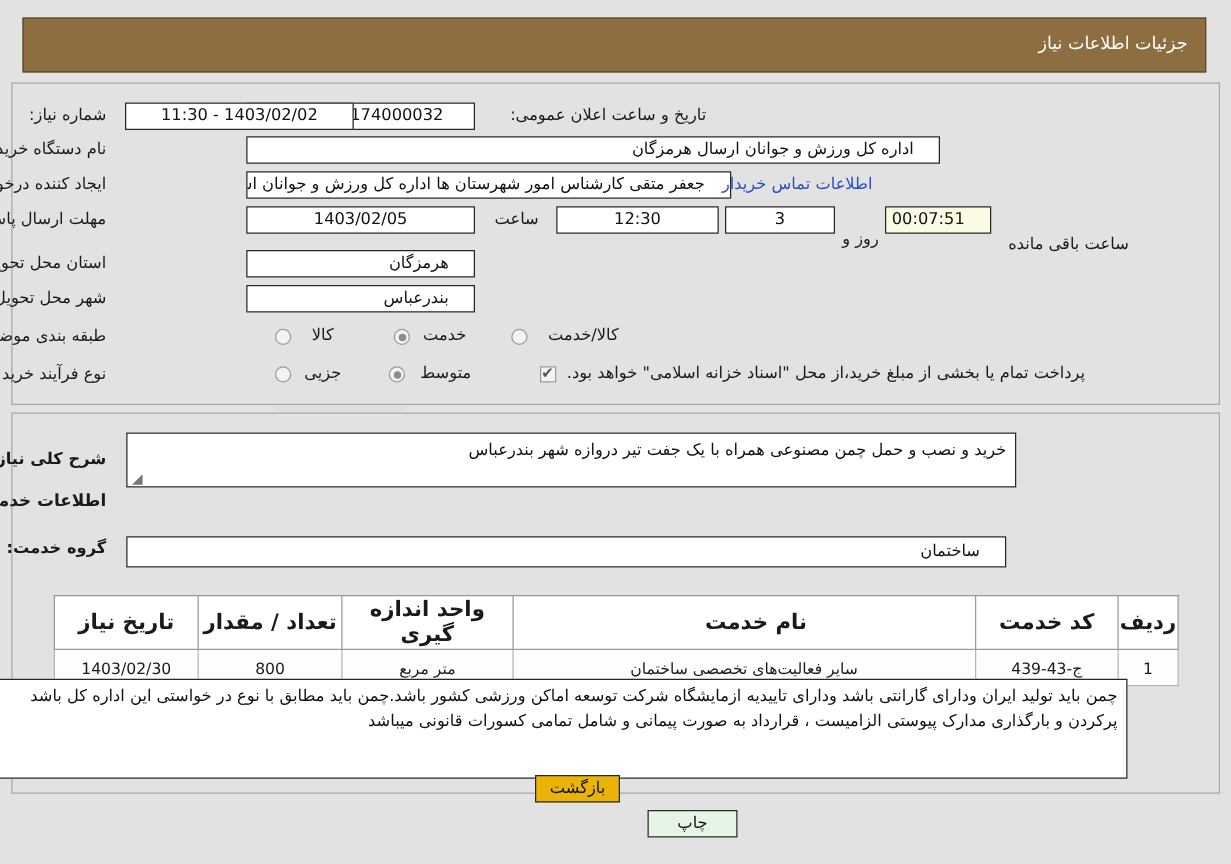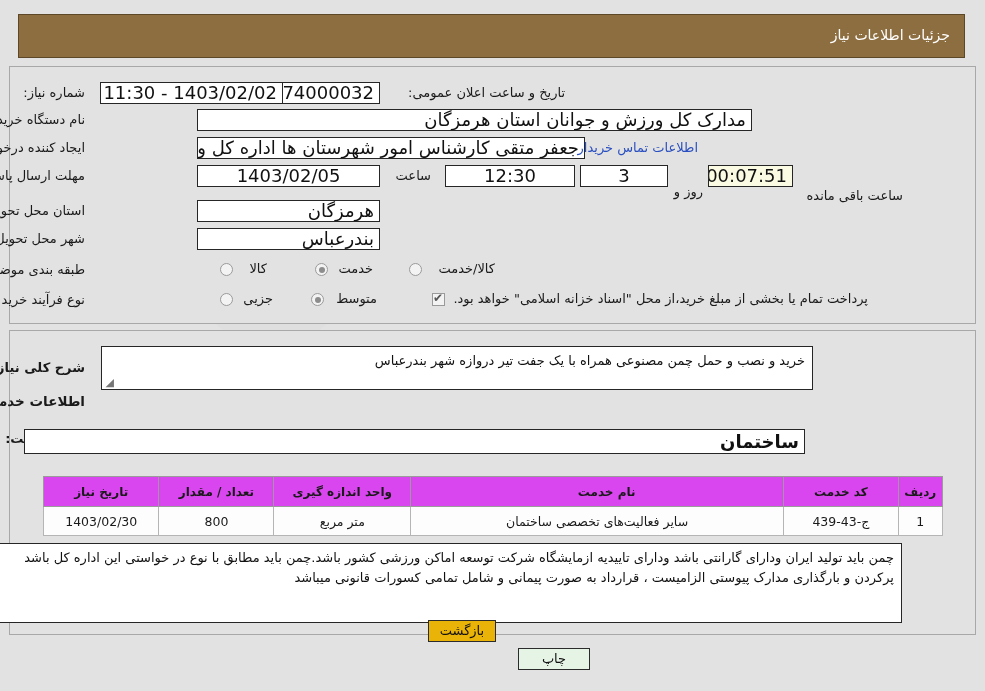--- a/index.html
+++ b/index.html
@@ -106,23 +106,23 @@
     white-space: nowrap;
     z-index: 3;
   }
   .lbl-b { font-weight: bold; }
 
   .fld {
     position: absolute;
     box-sizing: border-box;
     background: #ffffff;
     border: 1px solid #262626;
-    font-size: 18px;
+    font-size: 13px;
     color: #111;
-    padding: 0 5px;
+    padding: 0 20px;
     line-height: 20px;
     height: 22px;
     overflow: hidden;
     white-space: nowrap;
     z-index: 3;
     text-align: right;
   }
   .fld.center { text-align: center; }
   .fld.timer  { background: #fbfbe4; text-align: center; }
 
@@ -193,27 +193,27 @@
 
   table.grid {
     position: absolute;
     left: 43px; top: 476px;
     width: 900px;
     border-collapse: collapse;
     z-index: 3;
     font-size: 12px;
   }
   table.grid th {
-    background: #d946ef;
+    background: #ffffff;
     border: 1px solid #9b9b9b;
     color: #1a1a1a;
     font-weight: bold;
     height: 27px;
     text-align: center;
-    font-size: 12px;
+    font-size: 17px;
   }
   table.grid td {
     background: #fdfdfd;
     border: 1px solid #b5b5b5;
     height: 26px;
     text-align: center;
     color: #1a1a1a;
     font-size: 12.5px;
   }
 
@@ -253,21 +253,21 @@
 
   <div class="panel" id="panel-top"></div>
 
   <div class="lbl" style="right:900px; top:85px;">شماره نیاز:</div>
   <div class="fld center" style="right:605px; top:82px; width:183px;">1103000174000032</div>
   <div class="lbl" style="right:420px; top:85px;">تاریخ و ساعت اعلان عمومی:</div>
 
   <div class="fld center" style="left:100px; top:82px; width:183px;">1403/02/02 - 11:30</div>
 
   <div class="lbl" style="right:900px; top:112px;">نام دستگاه خریدار:</div>
-  <div class="fld" style="right:233px; top:109px; width:555px;">مدارک کل ورزش و جوانان استان هرمزگان</div>
+  <div class="fld" style="right:233px; top:109px; width:555px;">اداره کل ورزش و جوانان ارسال هرمزگان</div>
 
   <div class="lbl" style="right:900px; top:140px;">ایجاد کننده درخواست:</div>
   <div class="fld" style="right:400px; top:137px; width:388px;">جعفر متقی کارشناس امور شهرستان ها اداره کل ورزش و جوانان استان هرمزگان</div>
   <div class="link" style="right:287px; top:140px;">اطلاعات تماس خریدار</div>
 
   <div class="lbl" style="right:900px; top:168px; line-height:15px; text-align:right;">مهلت ارسال پاسخ: تا تاریخ:</div>
   <div class="fld center" style="right:605px; top:165px; width:183px;">1403/02/05</div>
   <div class="lbl" style="right:554px; top:168px;">ساعت</div>
   <div class="fld center" style="right:410px; top:165px; width:130px;">12:30</div>
   <div class="fld center" style="right:317px; top:165px; width:88px;">3</div>
@@ -301,21 +301,21 @@
 
   <div class="lbl lbl-b" style="right:900px; top:360px;">شرح کلی نیاز:</div>
   <div class="ta" style="right:172px; top:346px; width:712px; height:44px;">
     <span>خرید و نصب و حمل چمن مصنوعی همراه با یک جفت تیر دروازه شهر بندرعباس</span>
     <span class="grip">◢</span>
   </div>
 
   <div class="lbl lbl-b" style="right:900px; top:393px; font-size:13.5px;">اطلاعات خدمات مورد نیاز</div>
 
   <div class="lbl lbl-b" style="right:900px; top:431px;">گروه خدمت:</div>
-  <div class="fld" style="right:180px; top:429px; width:781px; height:25px; line-height:23px;font-weight:bold;">ساختمان</div>
+  <div class="fld" style="right:180px; top:429px; width:704px; height:25px; line-height:23px;">ساختمان</div>
 
   <table class="grid">
     <thead>
       <tr>
         <th style="width:42px;">ردیف</th>
         <th style="width:115px;">کد خدمت</th>
         <th style="width:371px;padding-left:20px;">نام خدمت</th>
         <th style="width:140px;">واحد اندازه گیری</th>
         <th style="width:117px;">تعداد / مقدار</th>
         <th style="width:115px;">تاریخ نیاز</th>

